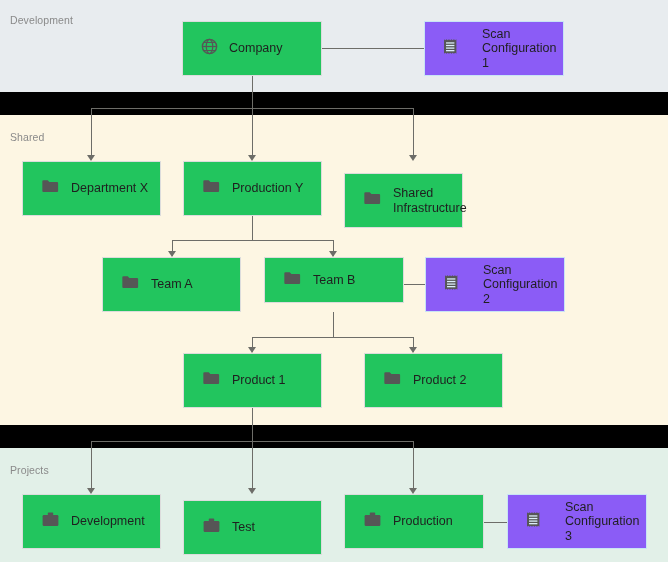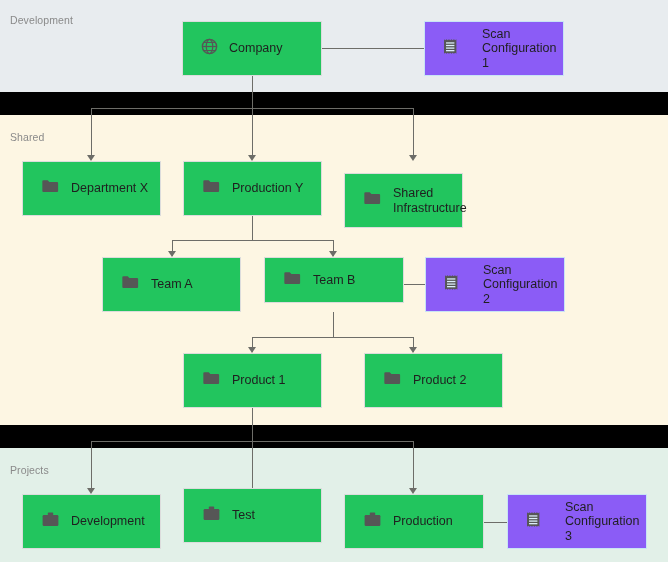--- a/index.html
+++ b/index.html
@@ -227,21 +227,21 @@
   <div class="node" style="left:22px;top:494px;width:139px;height:55px;">
     <span class="icon">
       <svg width="19" height="19" viewBox="0 0 20 20">
         <rect x="7.1" y="2.6" width="5.8" height="2.9" rx="1.0" fill="#565656"></rect>
         <rect x="1.7" y="5.3" width="16.6" height="11.6" rx="1.3" fill="#565656"></rect>
       </svg>
     </span>
     <span class="node-label">Development</span>
   </div>
 
-  <div class="node" style="left:183px;top:488px;width:139px;height:55px;">
+  <div class="node" style="left:183px;top:500px;width:139px;height:55px;">
     <span class="icon">
       <svg width="19" height="19" viewBox="0 0 20 20">
         <rect x="7.1" y="2.6" width="5.8" height="2.9" rx="1.0" fill="#565656"></rect>
         <rect x="1.7" y="5.3" width="16.6" height="11.6" rx="1.3" fill="#565656"></rect>
       </svg>
     </span>
     <span class="node-label">Test</span>
   </div>
 
   <div class="node" style="left:344px;top:494px;width:140px;height:55px;">

